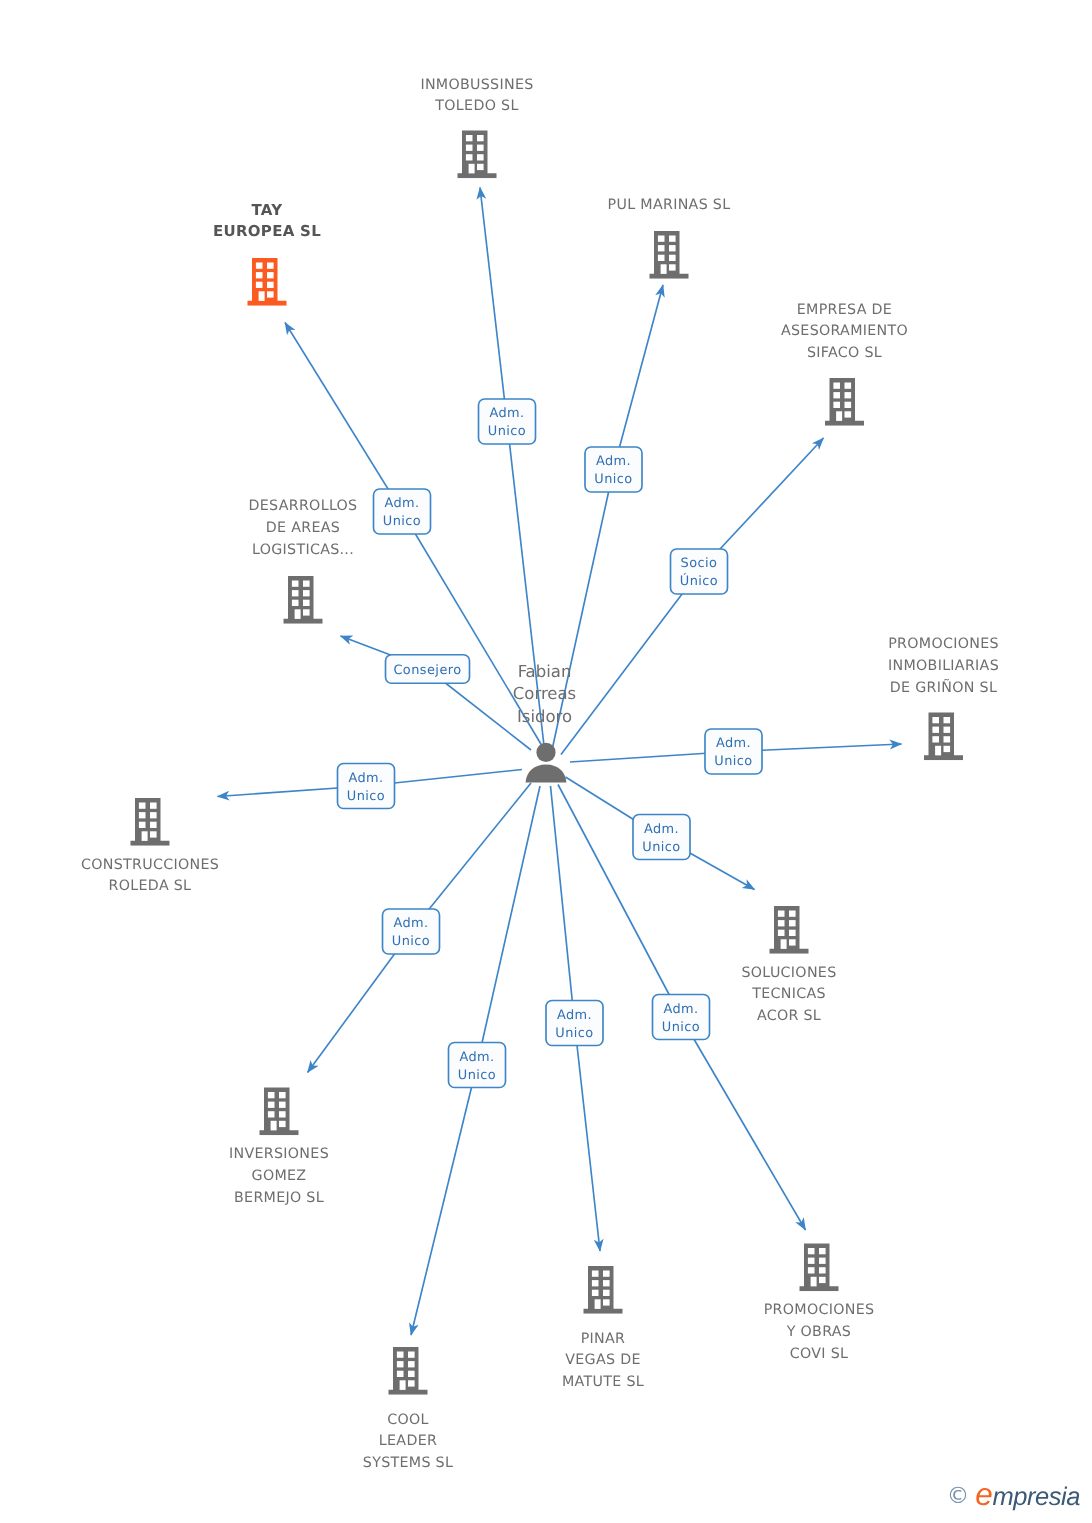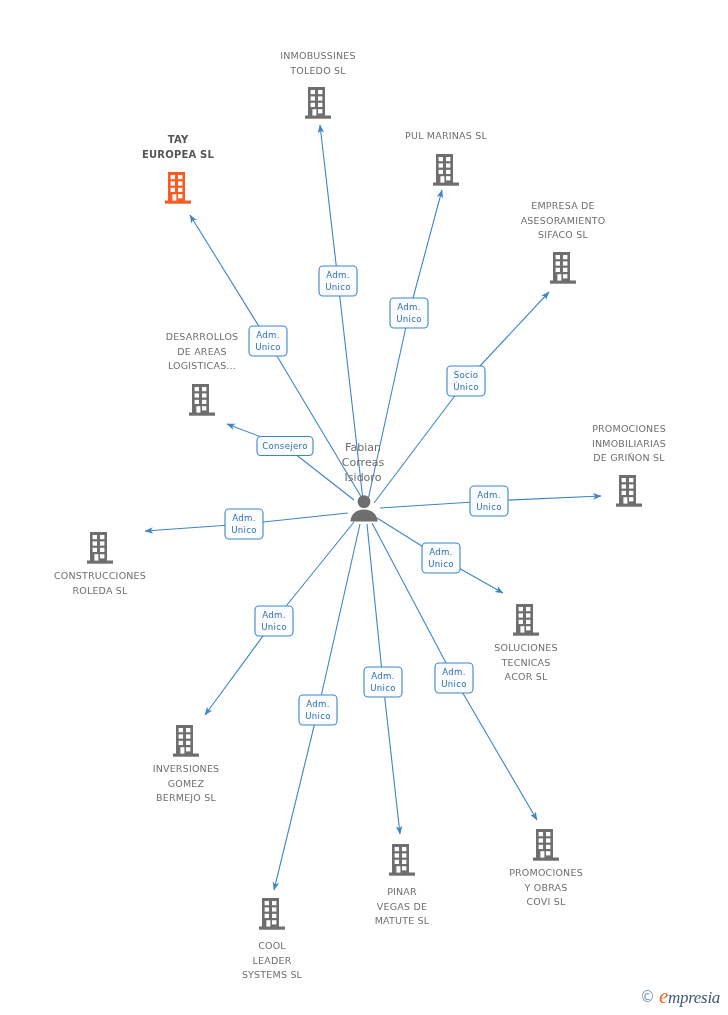--- a/index.html
+++ b/index.html
@@ -63,21 +63,21 @@
     display: flex;
     align-items: center;
     gap: 4px;
   }
   .wm-c {
     font-family: "DejaVu Sans", "Liberation Sans", sans-serif;
     font-size: 15px;
     color: #7a93ad;
   }
   .wm-text {
-    font-family: Liberation Serif, serif;
+    font-family: Liberation Sans, sans-serif;
     font-size: 17px;
     font-style: italic;
     color: #3c5a77;
     letter-spacing: -0.3px;
   }
   .wm-text .e {
     color: #f26522;
     font-size: 21px;
   }
 </style>

